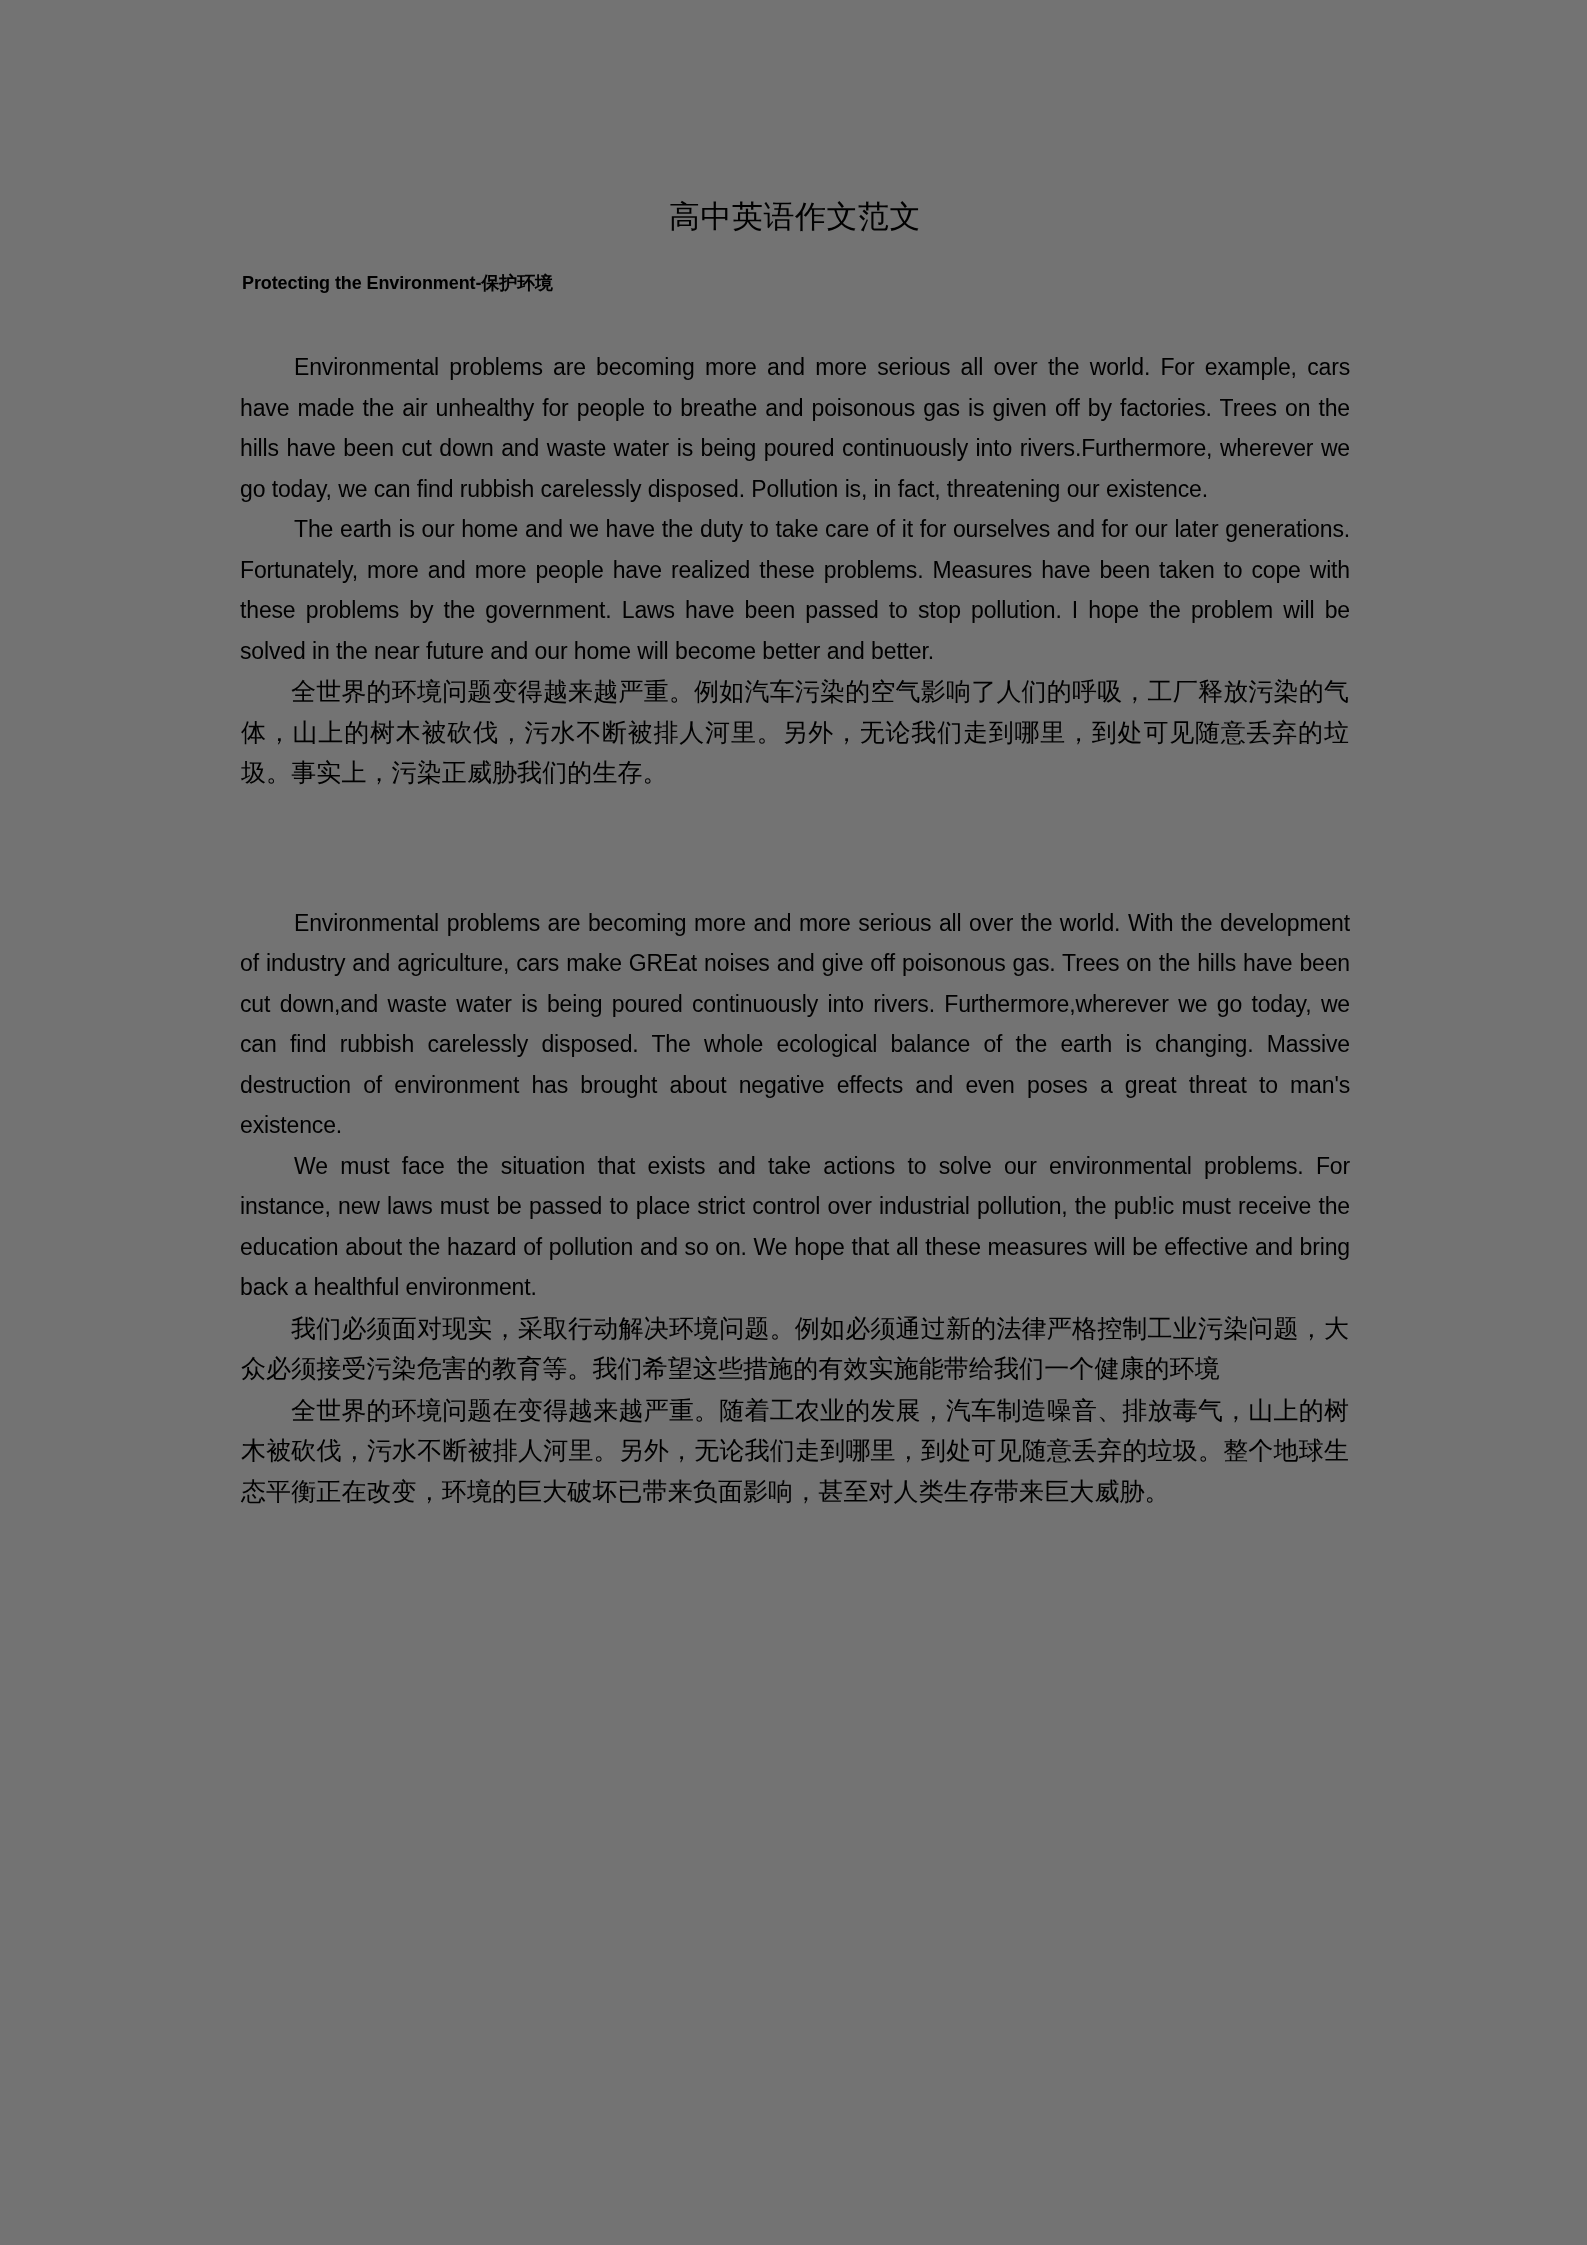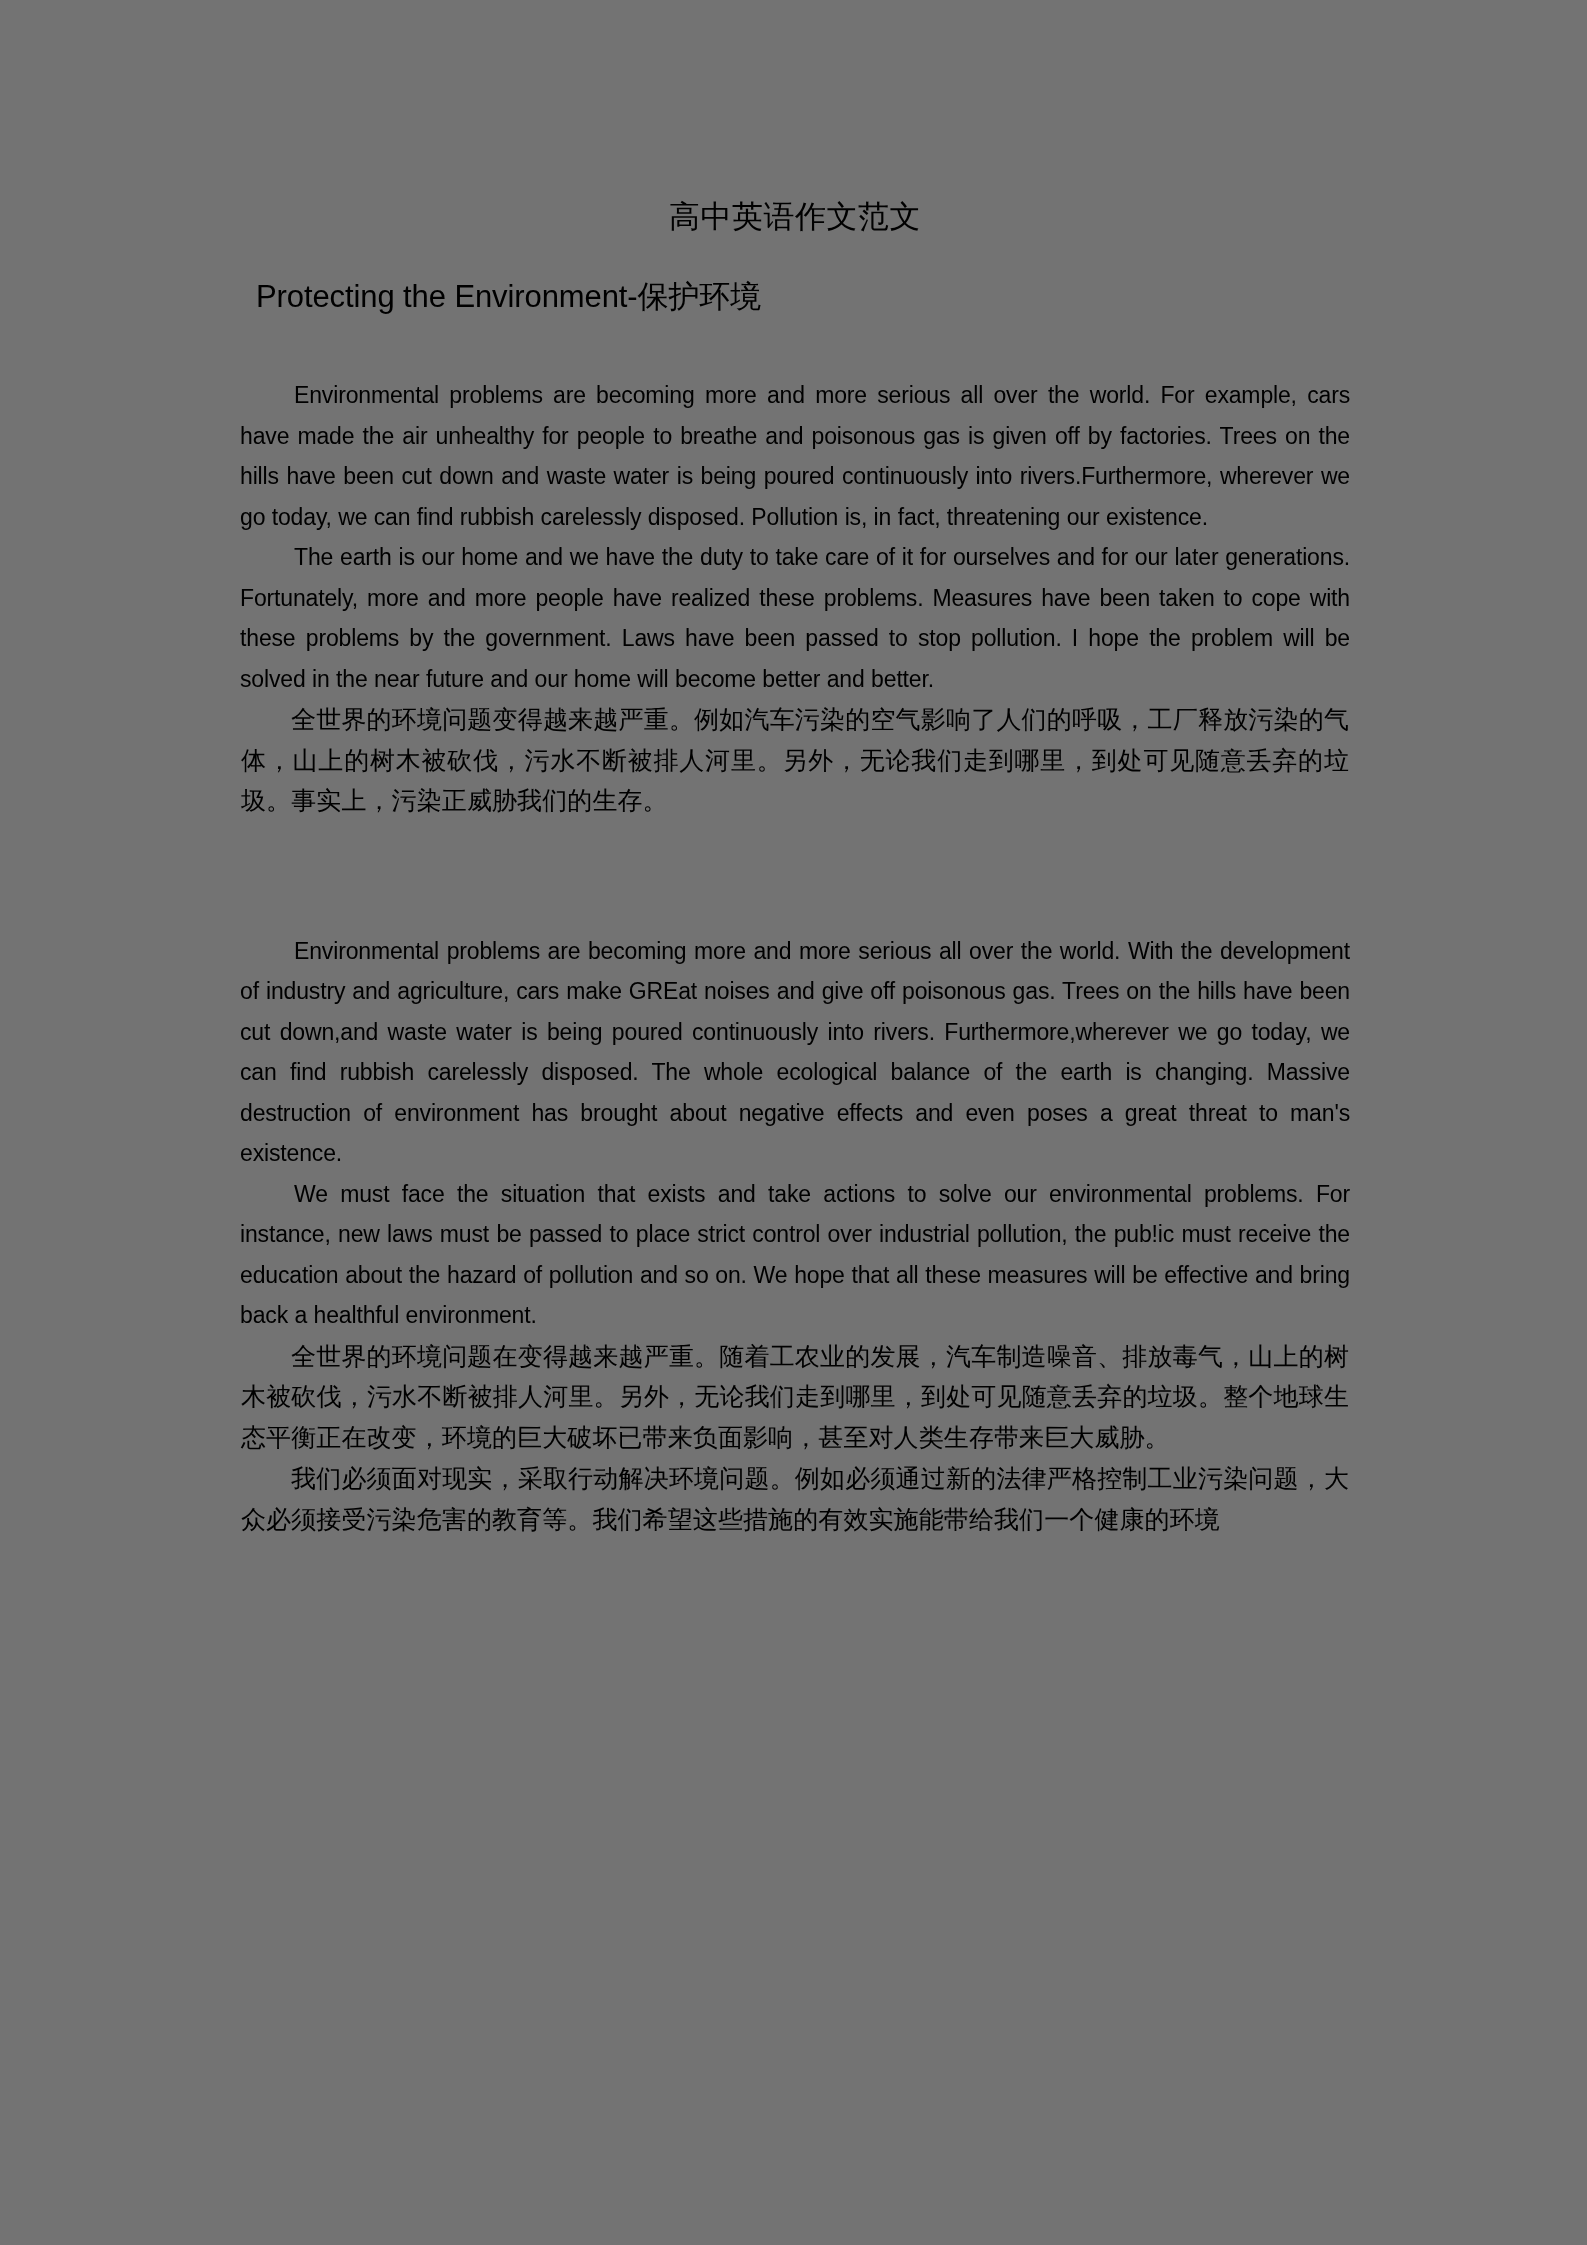--- a/index.html
+++ b/index.html
@@ -42,26 +42,26 @@
     letter-spacing: 0.5px;
     margin: 0;
     padding-top: 195px;
     font-weight: 400;
     color: #000000;
   }
 
   
   .doc-subtitle {
     font-family: "Liberation Sans", sans-serif;
-    font-size: 31px;
+    font-size: 18px;
     line-height: 40px;
     text-align: left;
-    margin: 16px;
+    margin: 2px;
     padding-top: 22px;
-    font-weight: 400;
+    font-weight: 700;
     color: #000000;
     letter-spacing: -0.1px;
   }
   .doc-subtitle .cjk {
     font-family: "Liberation Serif", "DejaVu Serif", serif;
   }
 
   
   .para-en {
     font-family: "Liberation Sans", sans-serif;
@@ -113,19 +113,19 @@
       <p class="para-en indent">Environmental problems are becoming more and more serious all over the world. For example, cars have made the air unhealthy for people to breathe and poisonous gas is given off by factories. Trees on the hills have been cut down and waste water is being poured continuously into rivers.Furthermore, wherever we go today, we can find rubbish carelessly disposed. Pollution is, in fact, threatening our existence.</p>
       <p class="para-en indent">The earth is our home and we have the duty to take care of it for ourselves and for our later generations. Fortunately, more and more people have realized these problems. Measures have been taken to cope with these problems by the government. Laws have been passed to stop pollution. I hope the problem will be solved in the near future and our home will become better and better.</p>
       <p class="para-cn">全世界的环境问题变得越来越严重。例如汽车污染的空气影响了人们的呼吸，工厂释放污染的气体，山上的树木被砍伐，污水不断被排人河里。另外，无论我们走到哪里，到处可见随意丢弃的垃圾。事实上，污染正威胁我们的生存。</p>
     </div>
 
     <div class="gap-block"></div>
 
     <div>
       <p class="para-en indent">Environmental problems are becoming more and more serious all over the world. With the development of industry and agriculture, cars make GREat noises and give off poisonous gas. Trees on the hills have been cut down,and waste water is being poured continuously into rivers. Furthermore,wherever we go today, we can find rubbish carelessly disposed. The whole ecological balance of the earth is changing. Massive destruction of environment has brought about negative effects and even poses a great threat to man's existence.</p>
       <p class="para-en indent">We must face the situation that exists and take actions to solve our environmental problems. For instance, new laws must be passed to place strict control over industrial pollution, the pub!ic must receive the education about the hazard of pollution and so on. We hope that all these measures will be effective and bring back a healthful environment.</p>
+      <p class="para-cn">我们必须面对现实，采取行动解决环境问题。例如必须通过新的法律严格控制工业污染问题，大众必须接受污染危害的教育等。我们希望这些措施的有效实施能带给我们一个健康的环境</p>
       <p class="para-cn">全世界的环境问题在变得越来越严重。随着工农业的发展，汽车制造噪音、排放毒气，山上的树木被砍伐，污水不断被排人河里。另外，无论我们走到哪里，到处可见随意丢弃的垃圾。整个地球生态平衡正在改变，环境的巨大破坏已带来负面影响，甚至对人类生存带来巨大威胁。</p>
-      <p class="para-cn">我们必须面对现实，采取行动解决环境问题。例如必须通过新的法律严格控制工业污染问题，大众必须接受污染危害的教育等。我们希望这些措施的有效实施能带给我们一个健康的环境</p>
     </div>
 
     <div class="spacer-tail"></div>
   </div>
 </div>
 
 </body></html>

